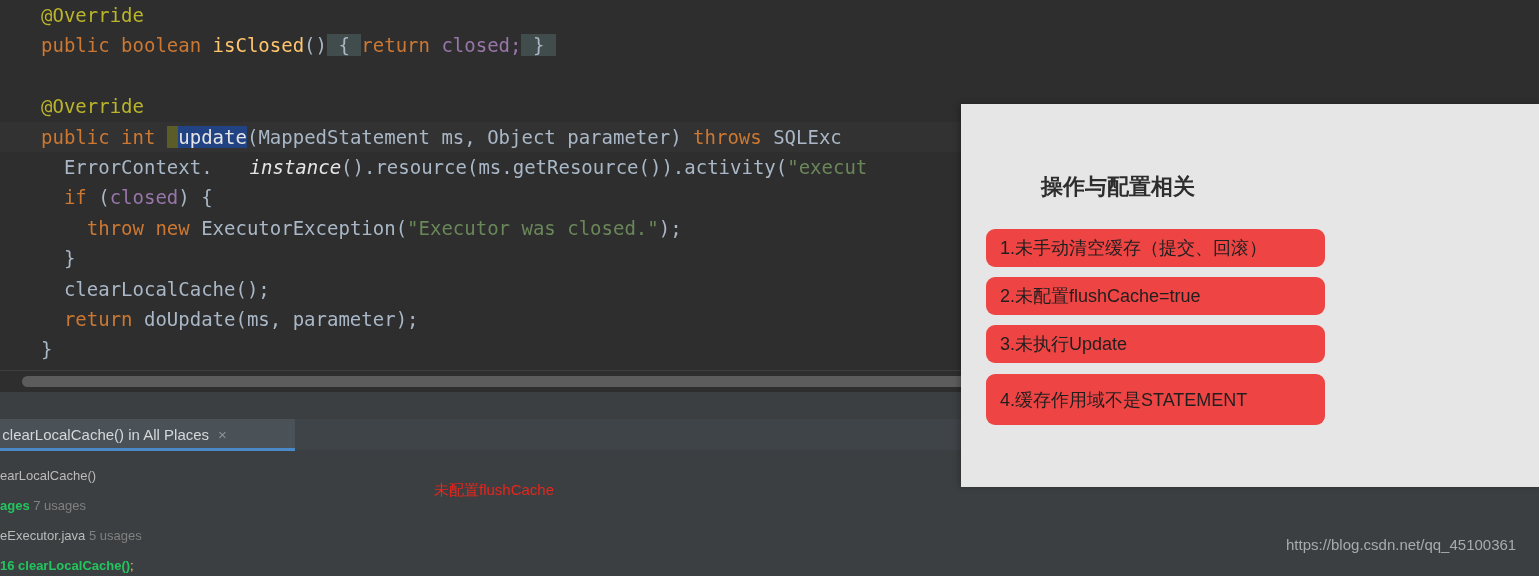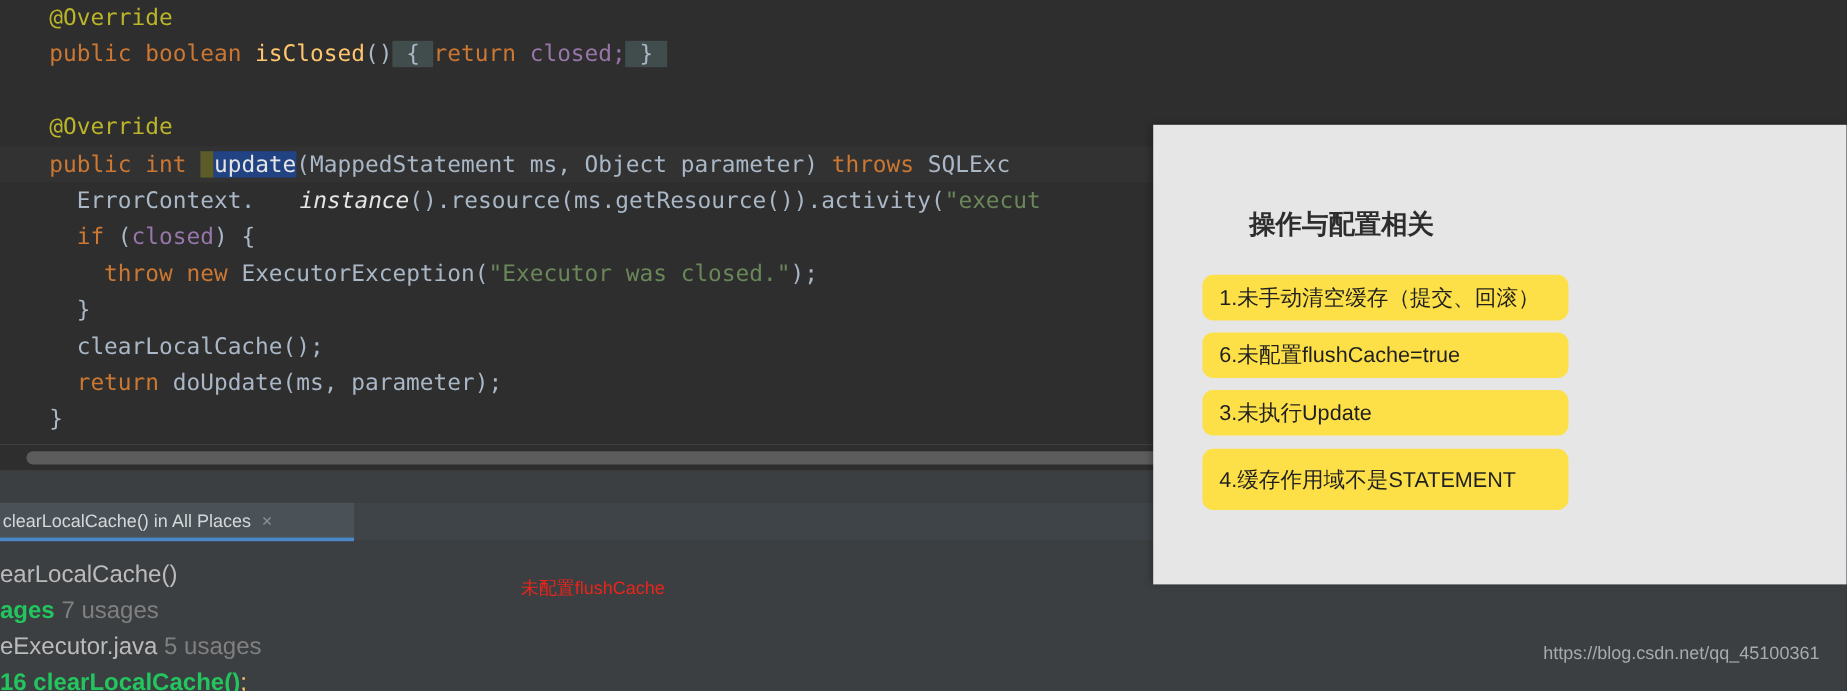--- a/index.html
+++ b/index.html
@@ -118,21 +118,21 @@
   #usages-list {
     position: absolute;
     left: 0; top: 62px;
     width: 1539px; height: 122px;
     background: #3c3f41;
     font-family: "Liberation Sans", sans-serif;
   }
   .ures {
     position: absolute;
     left: 0;
-    font-size: 20px;
+    font-size: 13px;
     color: #bbbbbb;
     white-space: nowrap;
   }
   .ures .dim { color: #808080; }
   .ures .bold { font-weight: bold; color: #22c55e; }
   .ures .meth { color: #ffc66d; }
 
   #note-red {
     position: absolute;
     left: 434px; top: 481px;
@@ -165,31 +165,30 @@
     left: 80px; top: 68px;
     font-size: 22px;
     font-weight: bold;
     color: #2d2d2d;
     font-family: "Liberation Sans", sans-serif;
     white-space: nowrap;
   }
   .pill {
     position: absolute;
     left: 25px;
-    width: 305px;
-    background: #fde047;
+    width: 339px;
+    background: #ef4444;
     border-radius: 9px;
     display: flex;
     align-items: center;
     padding-left: 14px;
     font-size: 18px;
     color: #1f1f1f;
     font-family: "Liberation Sans", sans-serif;
     white-space: nowrap;
-    margin-left: 16px;
   }
   .pill.p1 { top: 125px; height: 38px; }
   .pill.p2 { top: 173px; height: 38px; }
   .pill.p3 { top: 221px; height: 38px; }
   .pill.p4 { top: 270px; height: 51px; }
 </style>
 </head>
 <body>
 
 <div id="screen">
@@ -216,18 +215,18 @@
         <div class="ures" style="top: 104px;"><span class="bold">16  clearLocalCache()</span><span class="meth">;</span></div>
       </div>
   </div>
 
   <div id="note-red">未配置flushCache</div>
   <div id="watermark">https://blog.csdn.net/qq_45100361</div>
 
   <div id="popup">
     <div id="popup-title">操作与配置相关</div>
     <div class="pill p1">1.未手动清空缓存（提交、回滚）</div>
-    <div class="pill p2">6.未配置flushCache=true</div>
+    <div class="pill p2">2.未配置flushCache=true</div>
     <div class="pill p3">3.未执行Update</div>
     <div class="pill p4">4.缓存作用域不是STATEMENT</div>
   </div>
 
 </div>
 
 </body></html>

